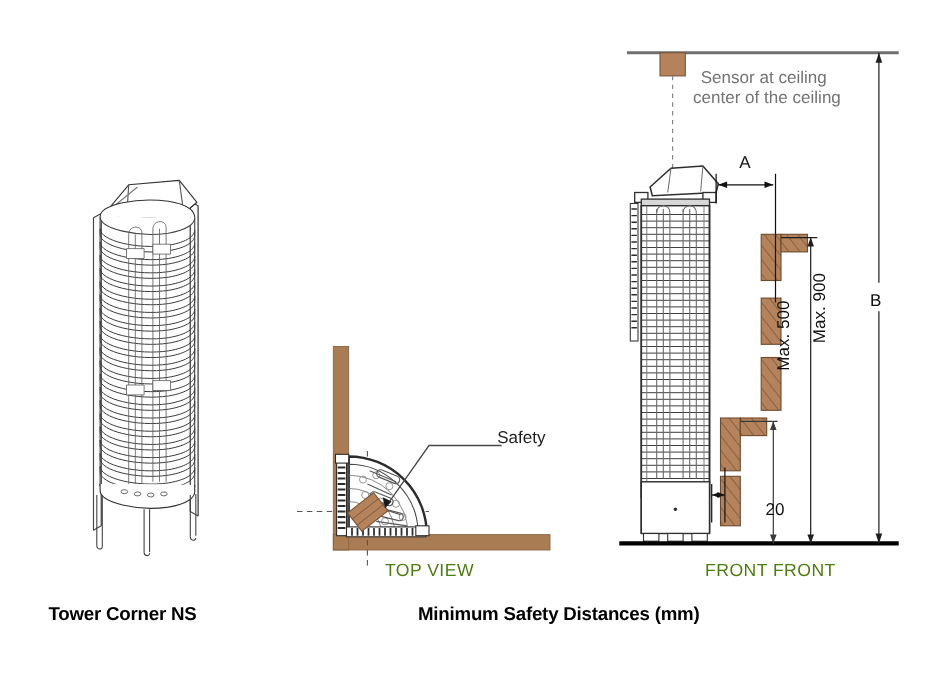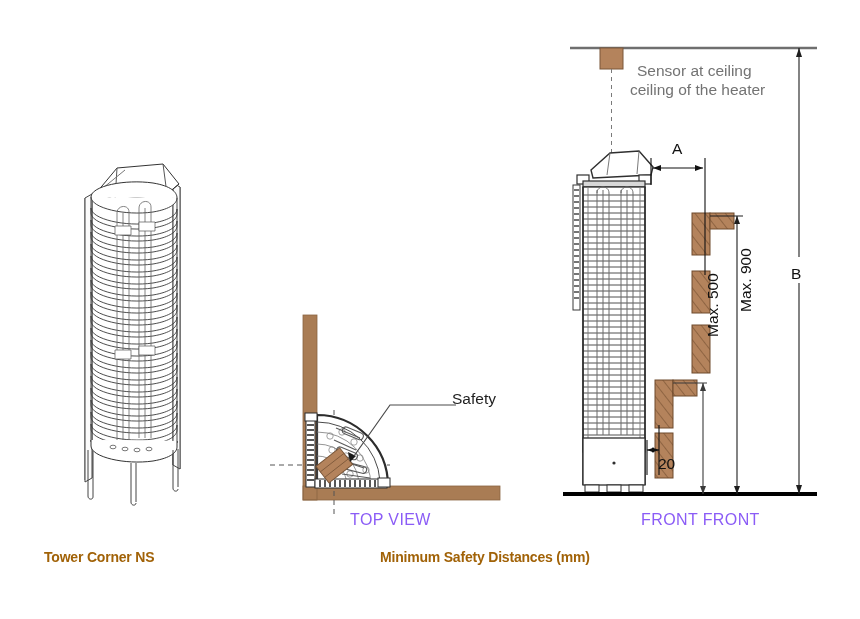--- a/index.html
+++ b/index.html
@@ -20,33 +20,33 @@
     width: 860px; height: 619px;
   }
   .panel {
     position: absolute;
   }
   
   .caption {
     position: absolute;
     font-family: "Liberation Sans", sans-serif;
     font-weight: bold;
-    font-size: 14px;
-    color: #a16207;
+    font-size: 17px;
+    color: #000000;
     letter-spacing: -0.2px;
     white-space: nowrap;
   }
   #caption-left  { left: 44px;  top: 549px; }
   #caption-right { left: 380px; top: 549px; }
 
   .viewlabel {
     position: absolute;
     font-family: "Liberation Sans", sans-serif;
     font-size: 16px;
-    color: #8b5cf6;
+    color: #4d7c0f;
     letter-spacing: 0.4px;
     white-space: nowrap;
   }
   #label-topview   { left: 350px; top: 511px; }
   #label-frontview { left: 641px; top: 511px; }
 
   .noteline {
     position: absolute;
     font-family: "Liberation Sans", sans-serif;
     font-size: 15.5px;
@@ -61,21 +61,21 @@
 
   .dimtext {
     position: absolute;
     font-family: "Liberation Sans", sans-serif;
     font-size: 15.5px;
     color: #111111;
     white-space: nowrap;
   }
   #dim-A { left: 672px; top: 140px; }
   #dim-B { left: 791px; top: 265px; }
-  #dim-20 { left: 658px; top: 455px; }
+  #dim-20 { left: 658px; top: 455px; padding-left: 38px; }
   #dim-max500 { left: 704px; top: 337px; transform: rotate(-90deg); transform-origin: left top; }
   #dim-max900 { left: 737px; top: 312px; transform: rotate(-90deg); transform-origin: left top; }
 
   svg { display:block; }
 </style>
 </head>
 <body>
 
 <div class="stage">
 
@@ -451,21 +451,21 @@
 
     <g stroke="#1e1e1e" stroke-width="1.1" fill="none">
       <line x1="244" y1="13" x2="244" y2="222"></line>
       <line x1="244" y1="248" x2="244" y2="459"></line>
       <path d="M244 13 L241 22 L247 22 Z" fill="#1e1e1e" stroke="none"></path>
       <path d="M244 459 L241 450 L247 450 Z" fill="#1e1e1e" stroke="none"></path>
     </g>
   </svg>
 
   <div class="noteline" id="note-1">Sensor at ceiling</div>
-  <div class="noteline" id="note-2">ceiling of the heater</div>
+  <div class="noteline" id="note-2">center of the ceiling</div>
 
   <div class="dimtext" id="dim-A">A</div>
   <div class="dimtext" id="dim-B">B</div>
   <div class="dimtext" id="dim-20">20</div>
   <div class="dimtext" id="dim-max500">Max. 500</div>
   <div class="dimtext" id="dim-max900">Max. 900</div>
 
   <div class="viewlabel" id="label-topview">TOP VIEW</div>
   <div class="viewlabel" id="label-frontview">FRONT FRONT</div>
 

